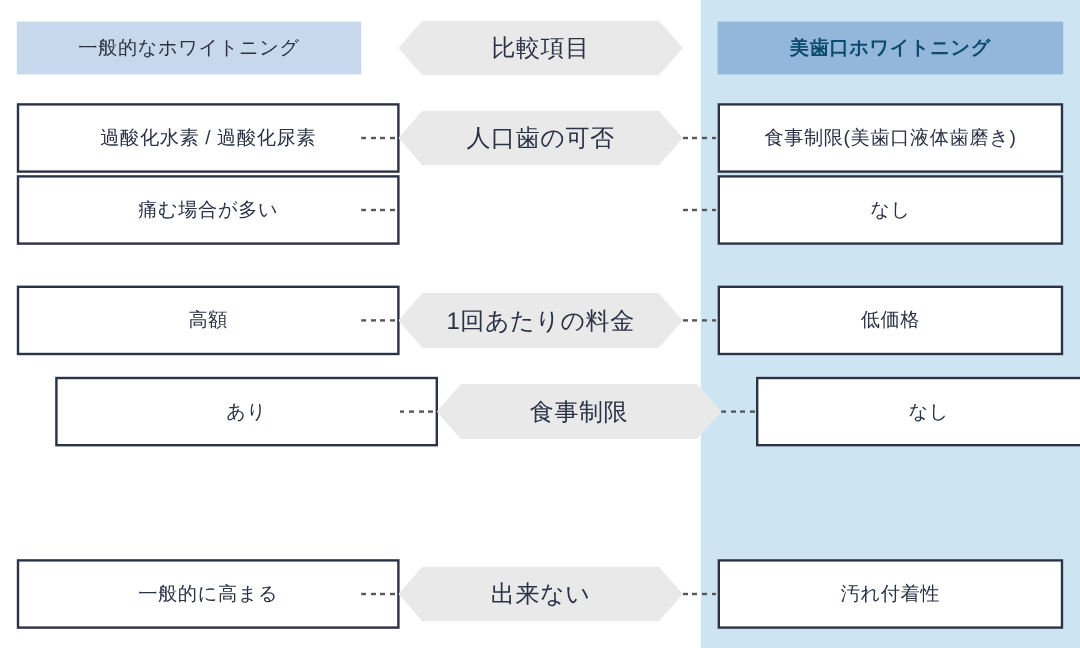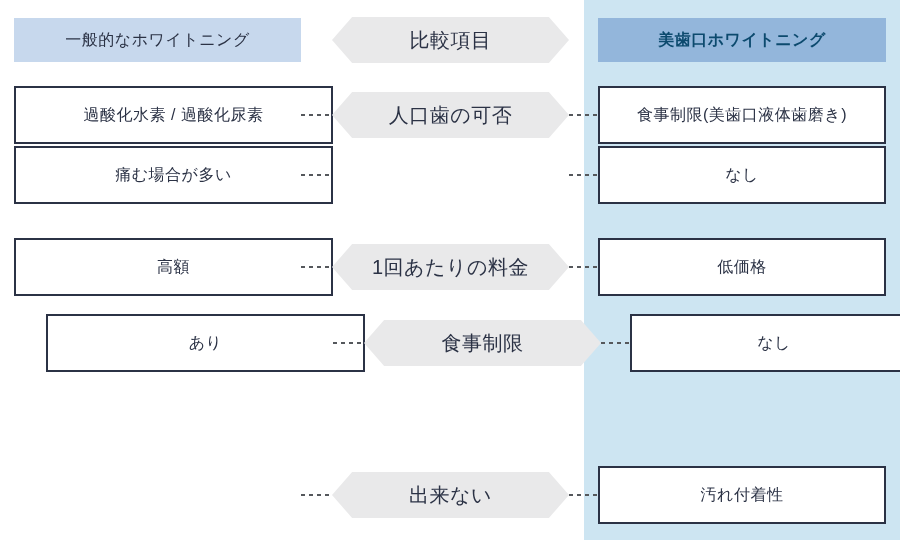--- a/index.html
+++ b/index.html
@@ -142,19 +142,20 @@
   <div class="row" style="top:314px;margin-left:32px;">
     <div class="box box-left">あり</div>
     <div class="dash dash-l"></div>
     <div class="hex">食事制限</div>
     <div class="dash dash-r"></div>
     <div class="box box-right">なし</div>
   </div>
 
 
   <div class="row" style="top:466px;">
+    <div class="box box-left">一般的に高まる</div>
     <div class="dash dash-l"></div>
     <div class="hex">出来ない</div>
     <div class="dash dash-r"></div>
     <div class="box box-right">汚れ付着性</div>
   </div>
 
 </div>
 
 </body></html>

